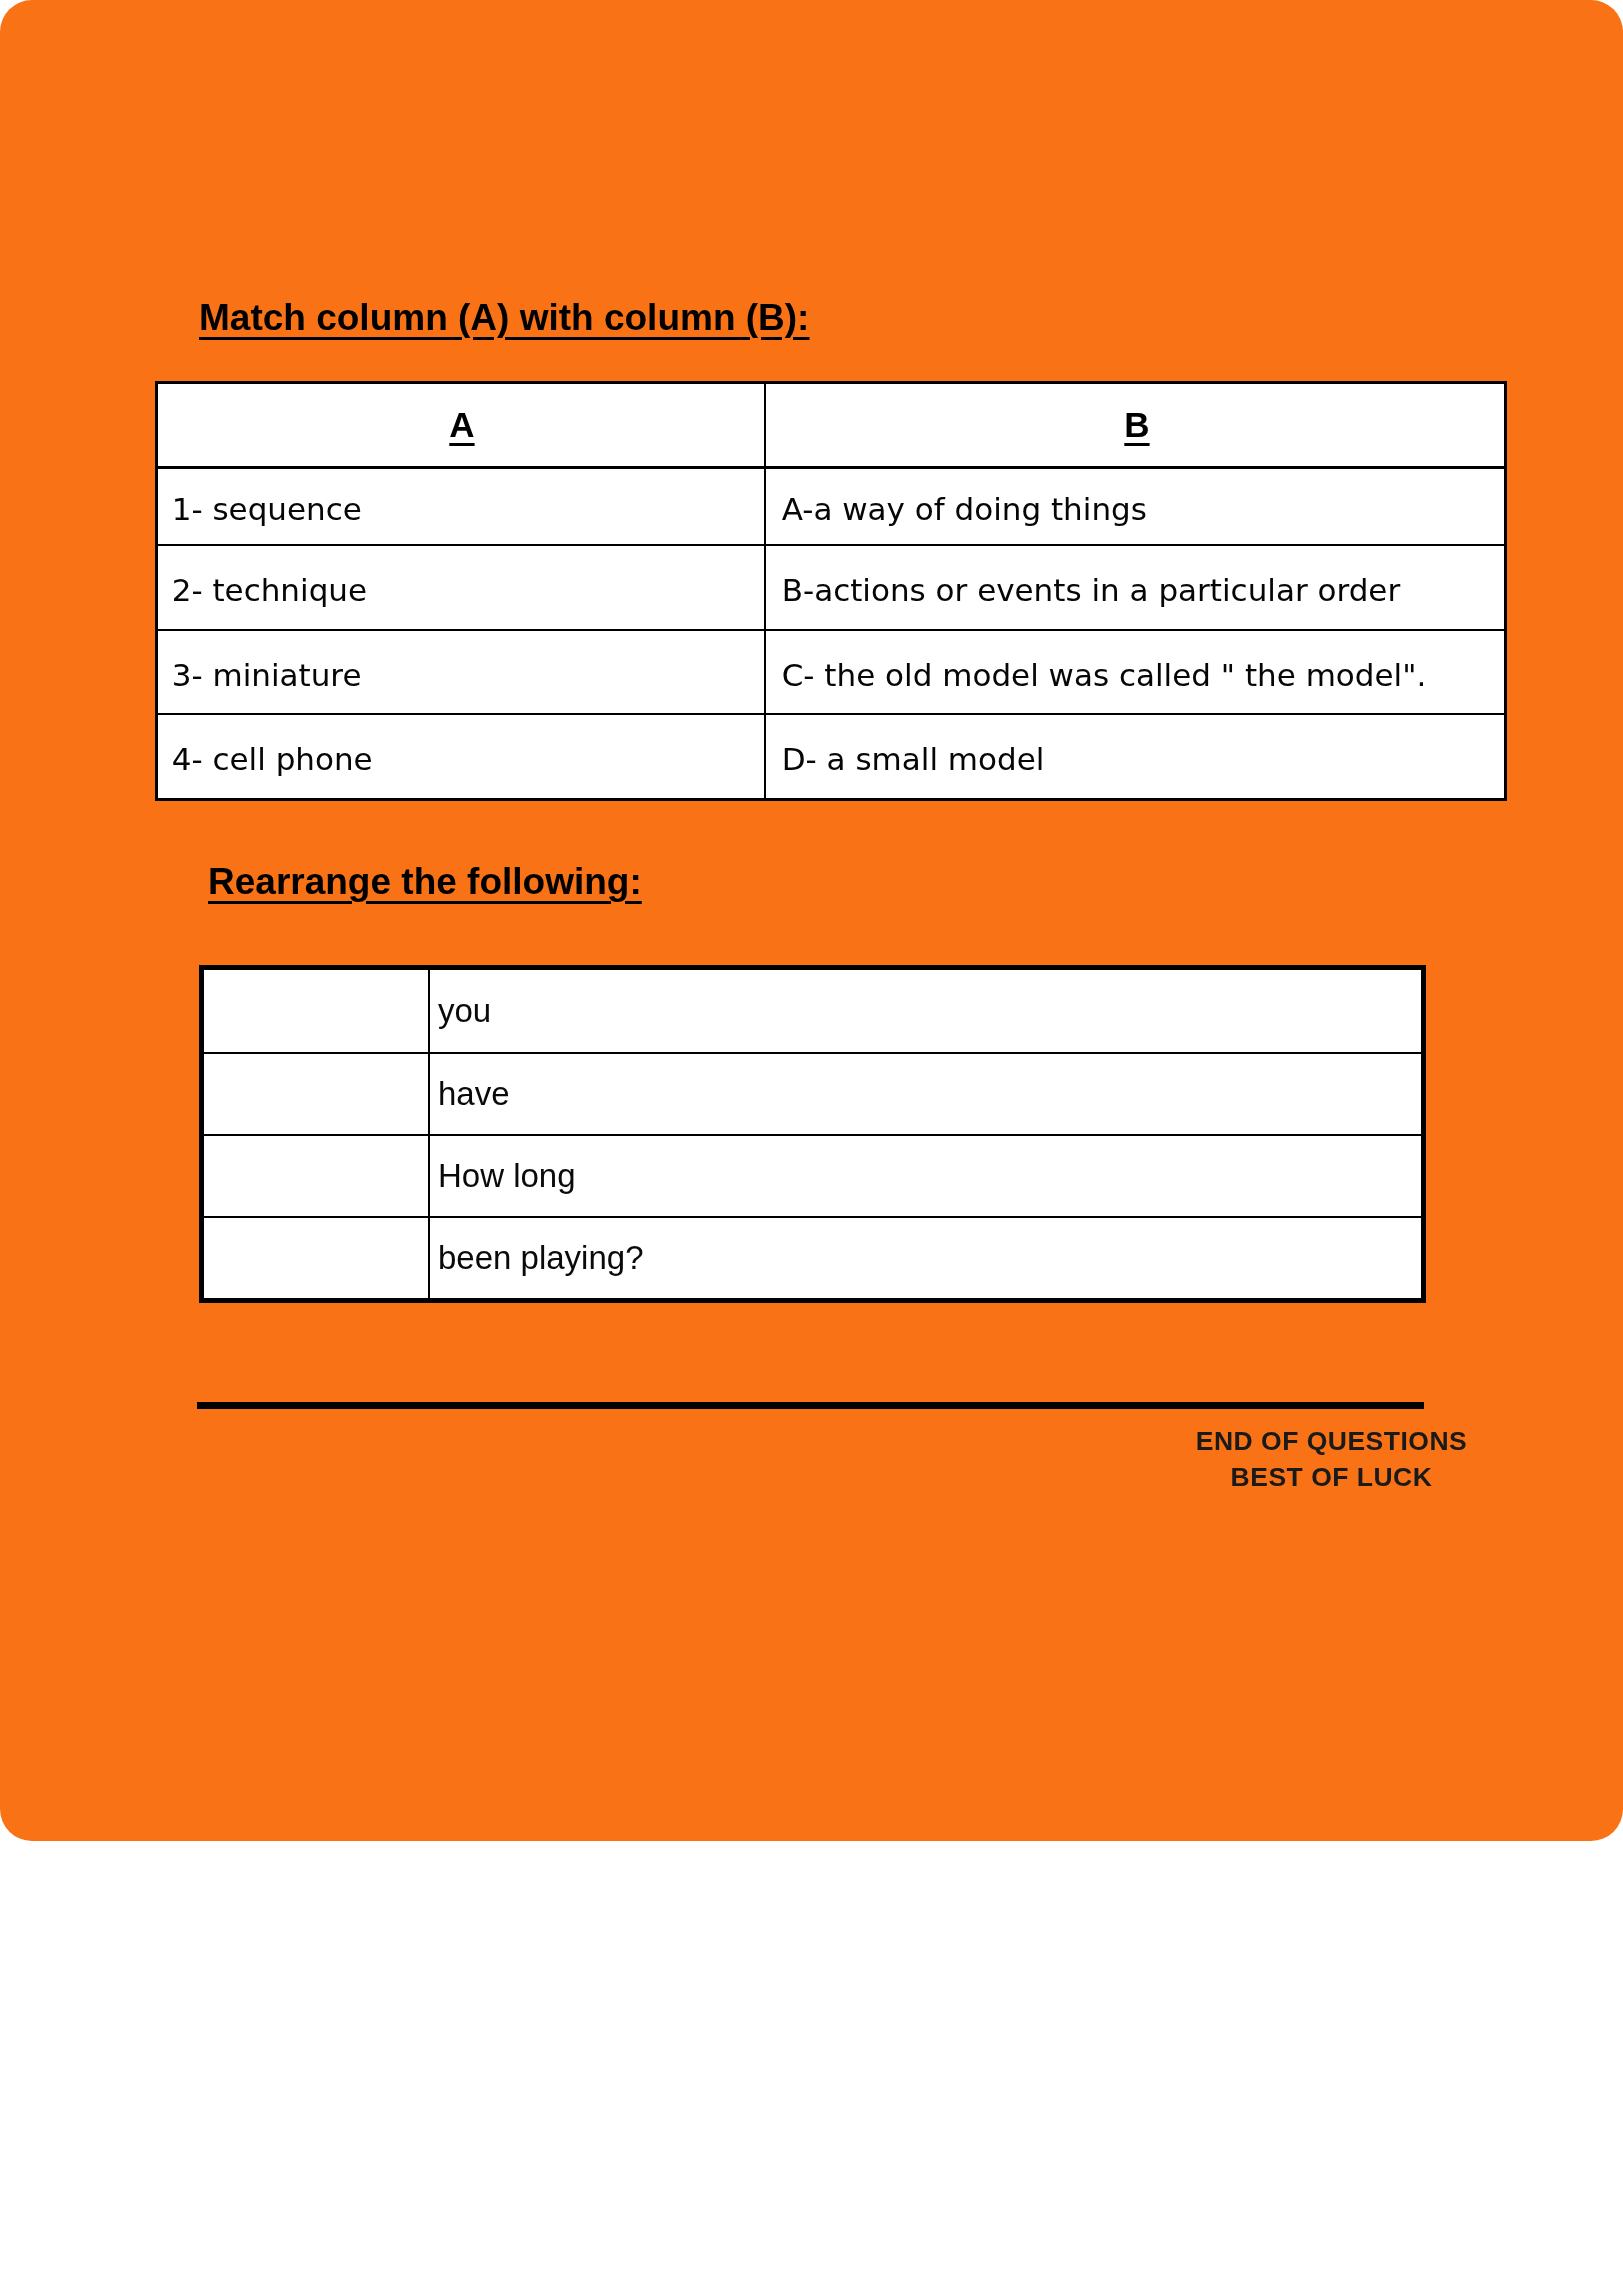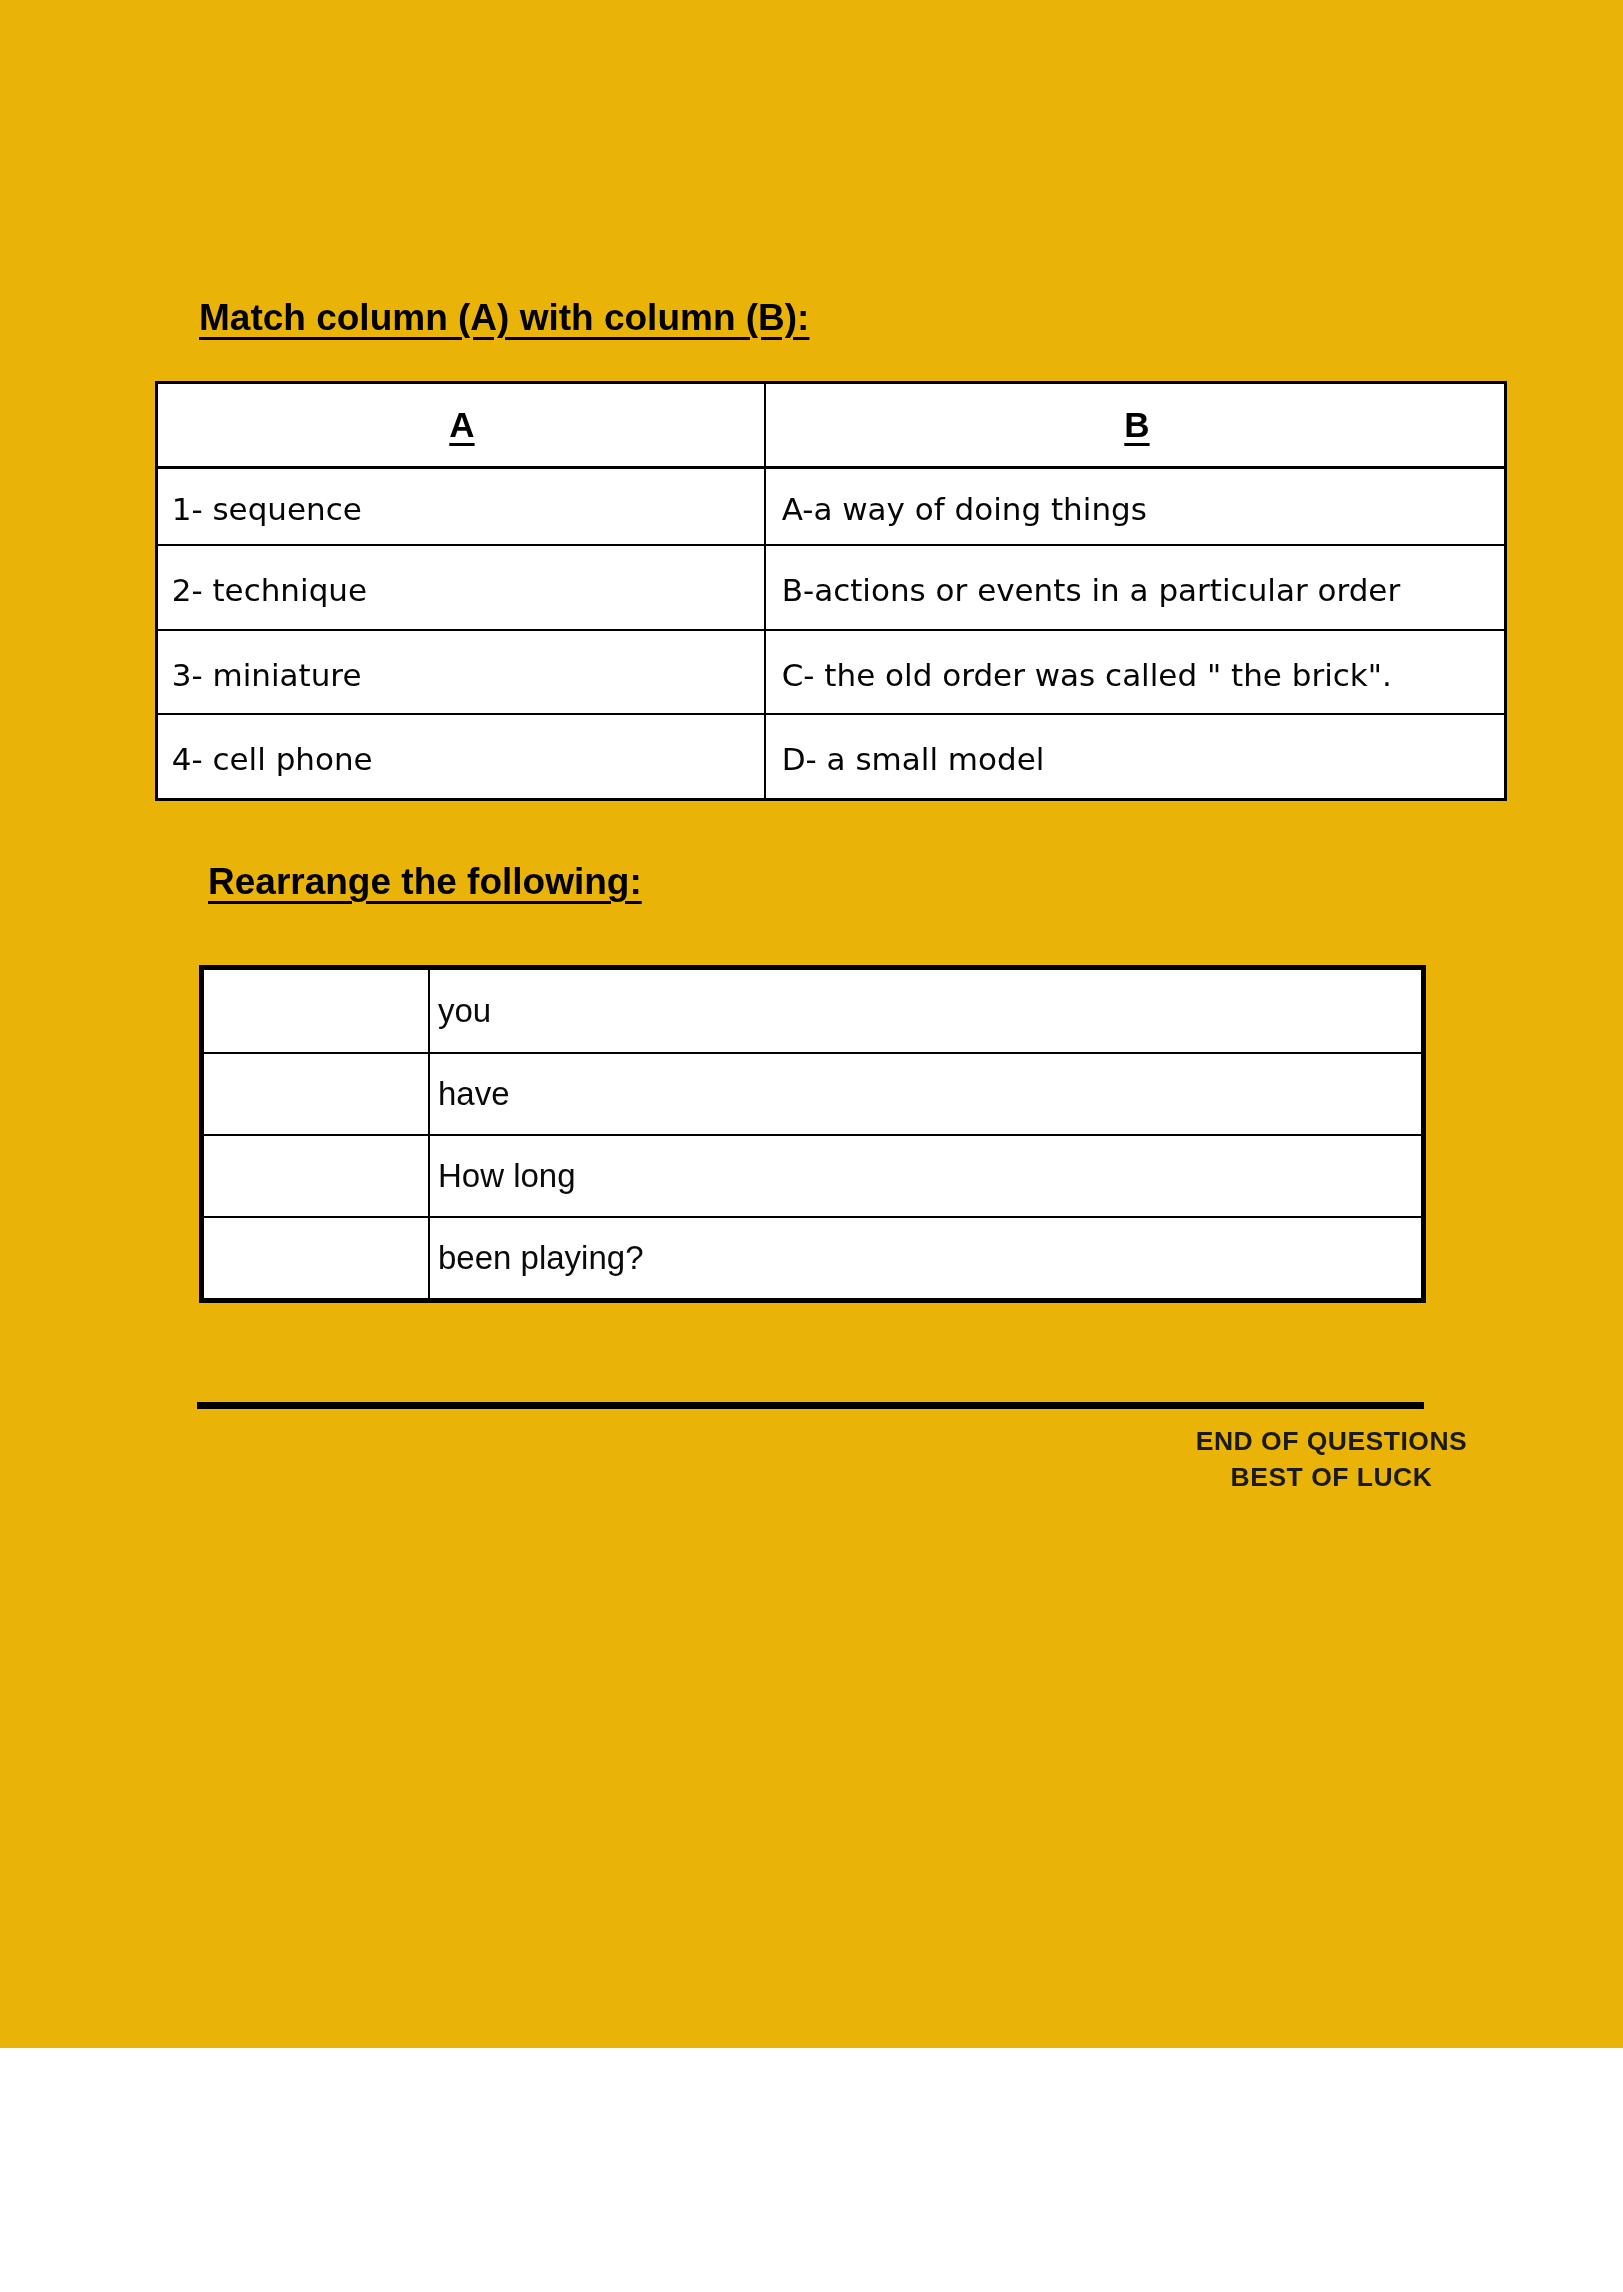--- a/index.html
+++ b/index.html
@@ -1,22 +1,23 @@
 <!DOCTYPE html>
 <html><head>
 <meta charset="utf-8">
 <style>
   html, body { margin: 0; padding: 0; background: #ffffff; }
   .page {
     position: relative;
     width: 1623px;
-    height: 2048px;
-    background: #eab308;
+    height: 1841px;
+    background: #f97316;
     overflow: hidden;
     font-family: "Liberation Sans", sans-serif;
+    border-radius: 32px;
   }
 
   
   .heading {
     position: absolute;
     margin: 0;
     font-family: "Liberation Sans", sans-serif;
     font-weight: bold;
     font-size: 37px;
     color: #000000;
@@ -135,21 +136,21 @@
       <span class="u">B</span>
     </div>
 
     <div class="t1-headline">1- sequence</div>
     <div class="t1-headline t1-colb">A-a way of doing things</div>
 
     <div class="t1-line">2- technique</div>
     <div class="t1-line t1-colb">B-actions or events in a particular order</div>
 
     <div class="t1-line">3- miniature</div>
-    <div class="t1-line t1-colb">C- the old order was called " the brick".</div>
+    <div class="t1-line t1-colb">C- the old model was called " the model".</div>
 
     <div class="t1-line">4- cell phone</div>
     <div class="t1-line t1-colb">D- a small model</div>
   </div>
 
   <h2 class="heading" id="h-rearrange">Rearrange the following:</h2>
 
   <div class="table2">
     <div></div>
     <div class="t2-word">you</div>

